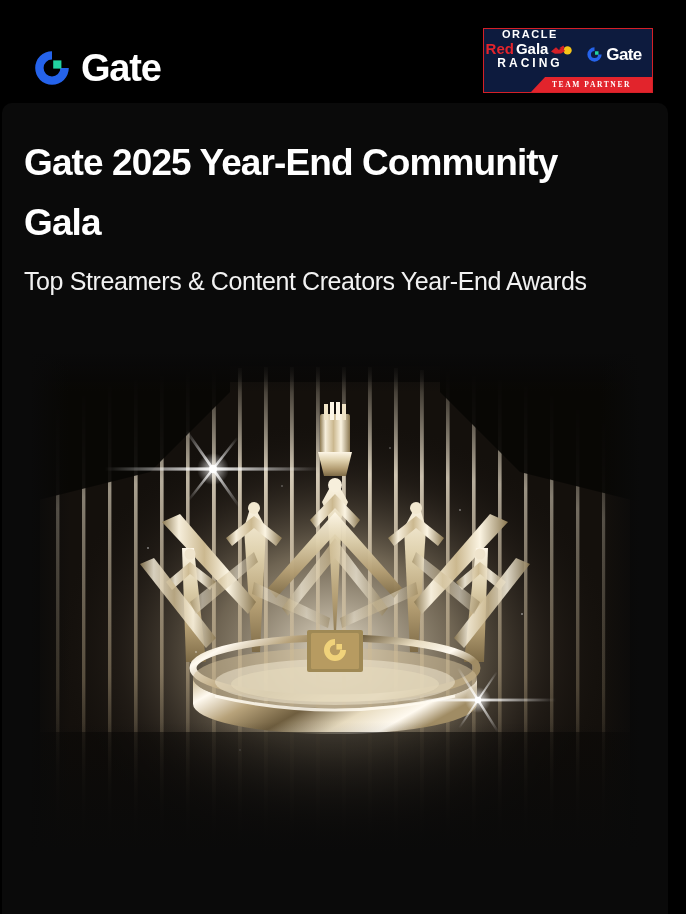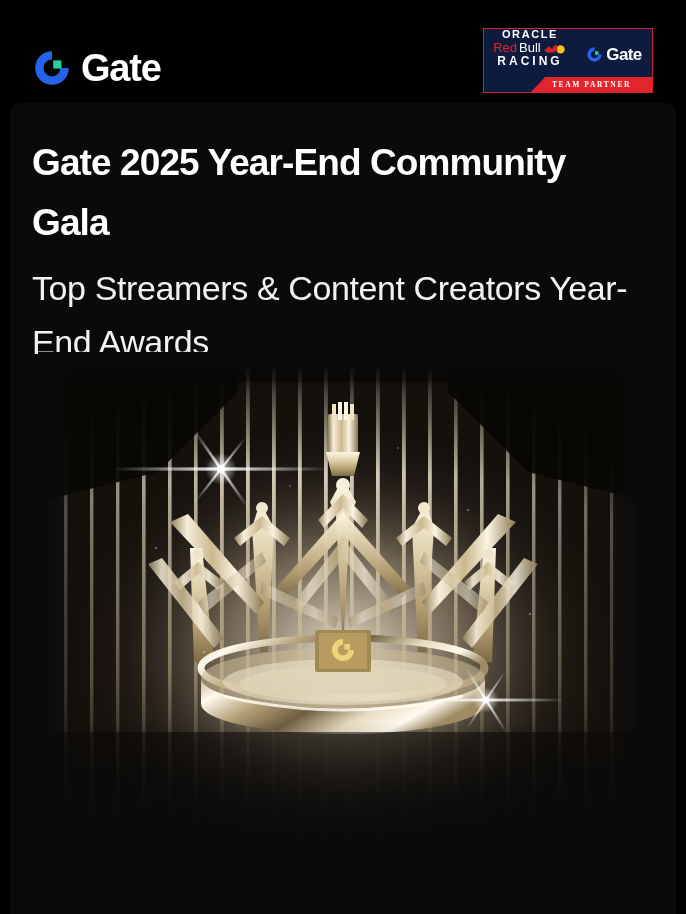--- a/index.html
+++ b/index.html
@@ -41,21 +41,21 @@
     align-items:center; 
     padding-bottom:12px; gap:1px;
   }
   .pb-oracle {
     color:#fff; font-size:11px; font-weight:700;
     letter-spacing:1.6px; line-height:1;
   }
   .pb-redbull {
     display:flex; align-items:center; gap:2px; line-height:1;
   }
-  .pb-red { color:#e2242c; font-size:13px; font-weight:400; }
+  .pb-red { color:#e2242c; font-size:15px; font-weight:700; }
   .pb-bull-wrap { width:24px; height:12px; display:block; }
   .pb-racing {
     color:#fff; font-size:12px; font-weight:700;
     letter-spacing:3px; line-height:1;
   }
   .pb-right {
     flex:1; display:flex; align-items:center; justify-content:center;
     padding-bottom:12px; gap:3px;
   }
   .pb-gate-mark { width:17px; height:17px; display:block; }
@@ -67,34 +67,34 @@
     background:#e2242c;
     clip-path:polygon(14px 0, 100% 0, 100% 100%, 0 100%);
     display:flex; align-items:center; justify-content:center;font-family:Liberation Serif, serif;
   }
   .pb-banner span {
     color:#fff; font-size:7.5px; font-weight:700; letter-spacing:1.6px;
   }
 
   
   .panel {
-    position:absolute; left:10px; top:103px;
+    position:absolute; left:2px; top:103px;
     width:666px; height:811px;
     background:#0a0a0a;
     border-radius:10px 10px 0 0;
     overflow:hidden;
   }
   .title {
     position:absolute; left:22px; top:30px; width:600px;
     color:#fff; font-size:37px; font-weight:700;
     line-height:1.62; letter-spacing:-0.9px;
   }
   .subtitle {
     position:absolute; left:22px; top:158px; width:600px;
-    color:#f2f2f2; font-size:34px; font-weight:500;
+    color:#f2f2f2; font-size:25px; font-weight:500;
     line-height:1.6; letter-spacing:-0.4px;
   }
 
   
   .hero {
     position:absolute; left:28px; top:249px;
     width:610px; height:520px;
     background:#060504;
     overflow:hidden;
   }
@@ -137,21 +137,21 @@
       </span>
       <span class="brand-word">Gate</span>
     </div>
 
     <div class="partner-badge">
       <div class="pb-inner">
         <div class="pb-left">
           <div class="pb-oracle">ORACLE</div>
           <div class="pb-redbull">
             <span class="pb-red">Red</span>
-            <span class="pb-red" style="color:#fff">Bull</span>
+            <span class="pb-red" style="color:#fff">Gala</span>
             <span class="pb-bull-wrap">
               <svg viewBox="0 0 24 12" width="24" height="12" aria-hidden="true">
                 <circle cx="17.5" cy="6.4" r="4.2" fill="#f5c518"></circle>
                 <path d="M1 7.5 L6 3.2 L9 6 L12 2.8 L15 7 L11 9.6 L5 9.8 Z" fill="#d42027"></path>
                 <path d="M9 4.2 L13.5 1.6 L14.6 4.4 Z" fill="#d42027"></path>
               </svg>
             </span>
           </div>
           <div class="pb-racing">RACING</div>
         </div>

